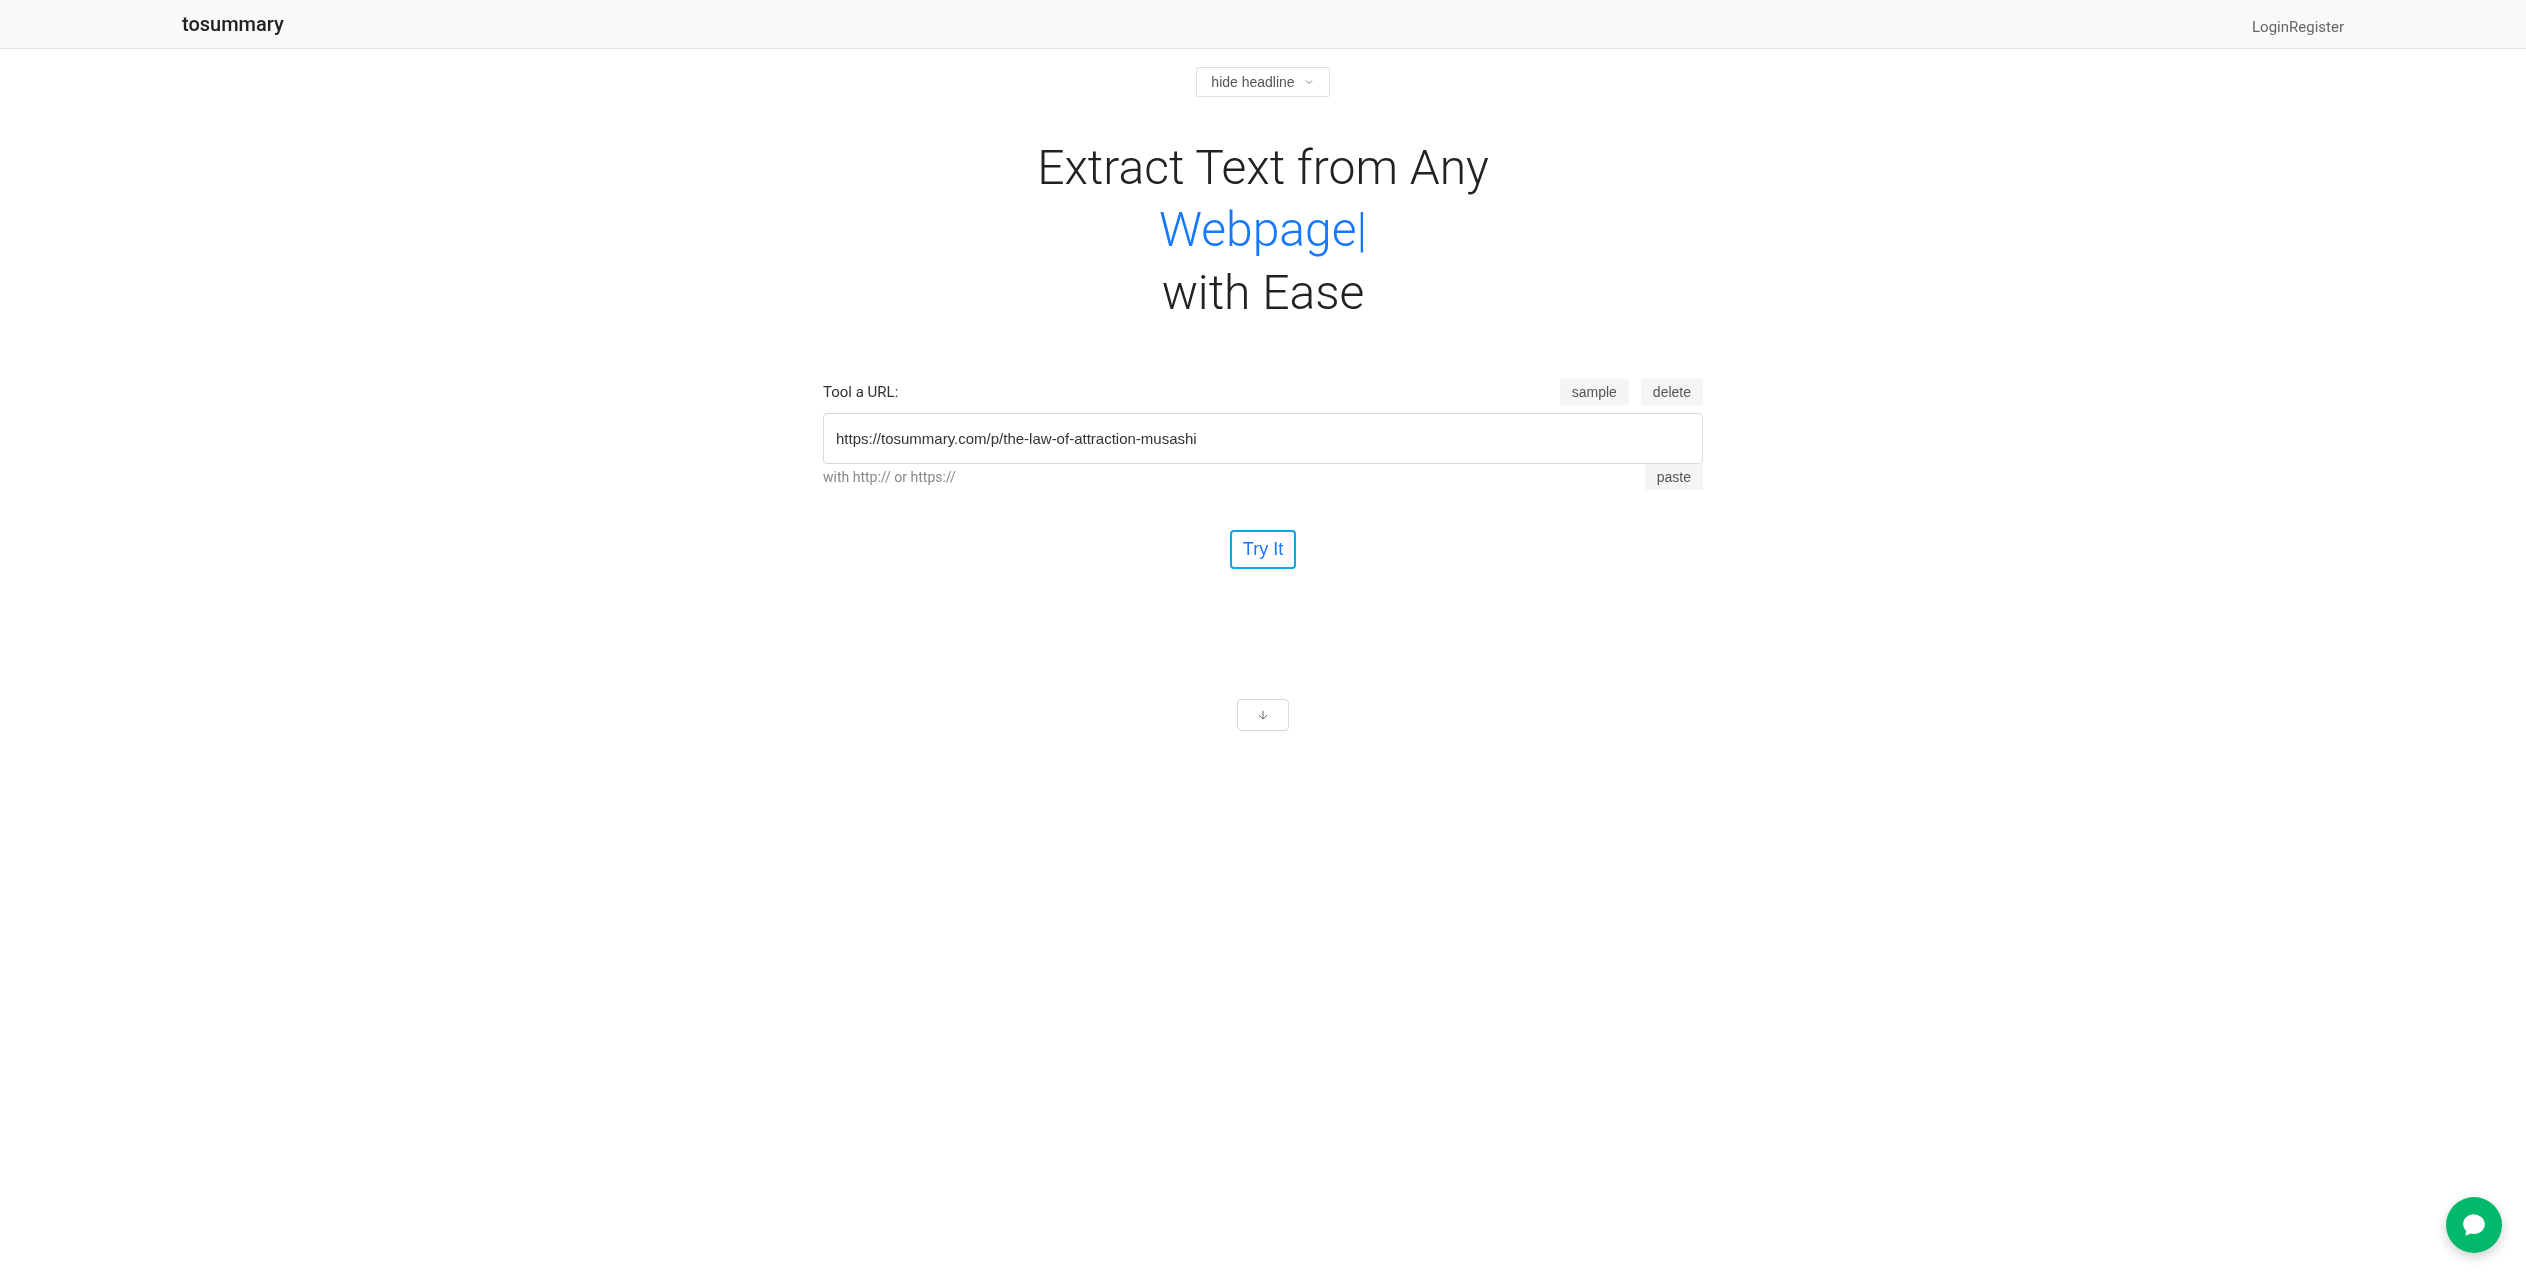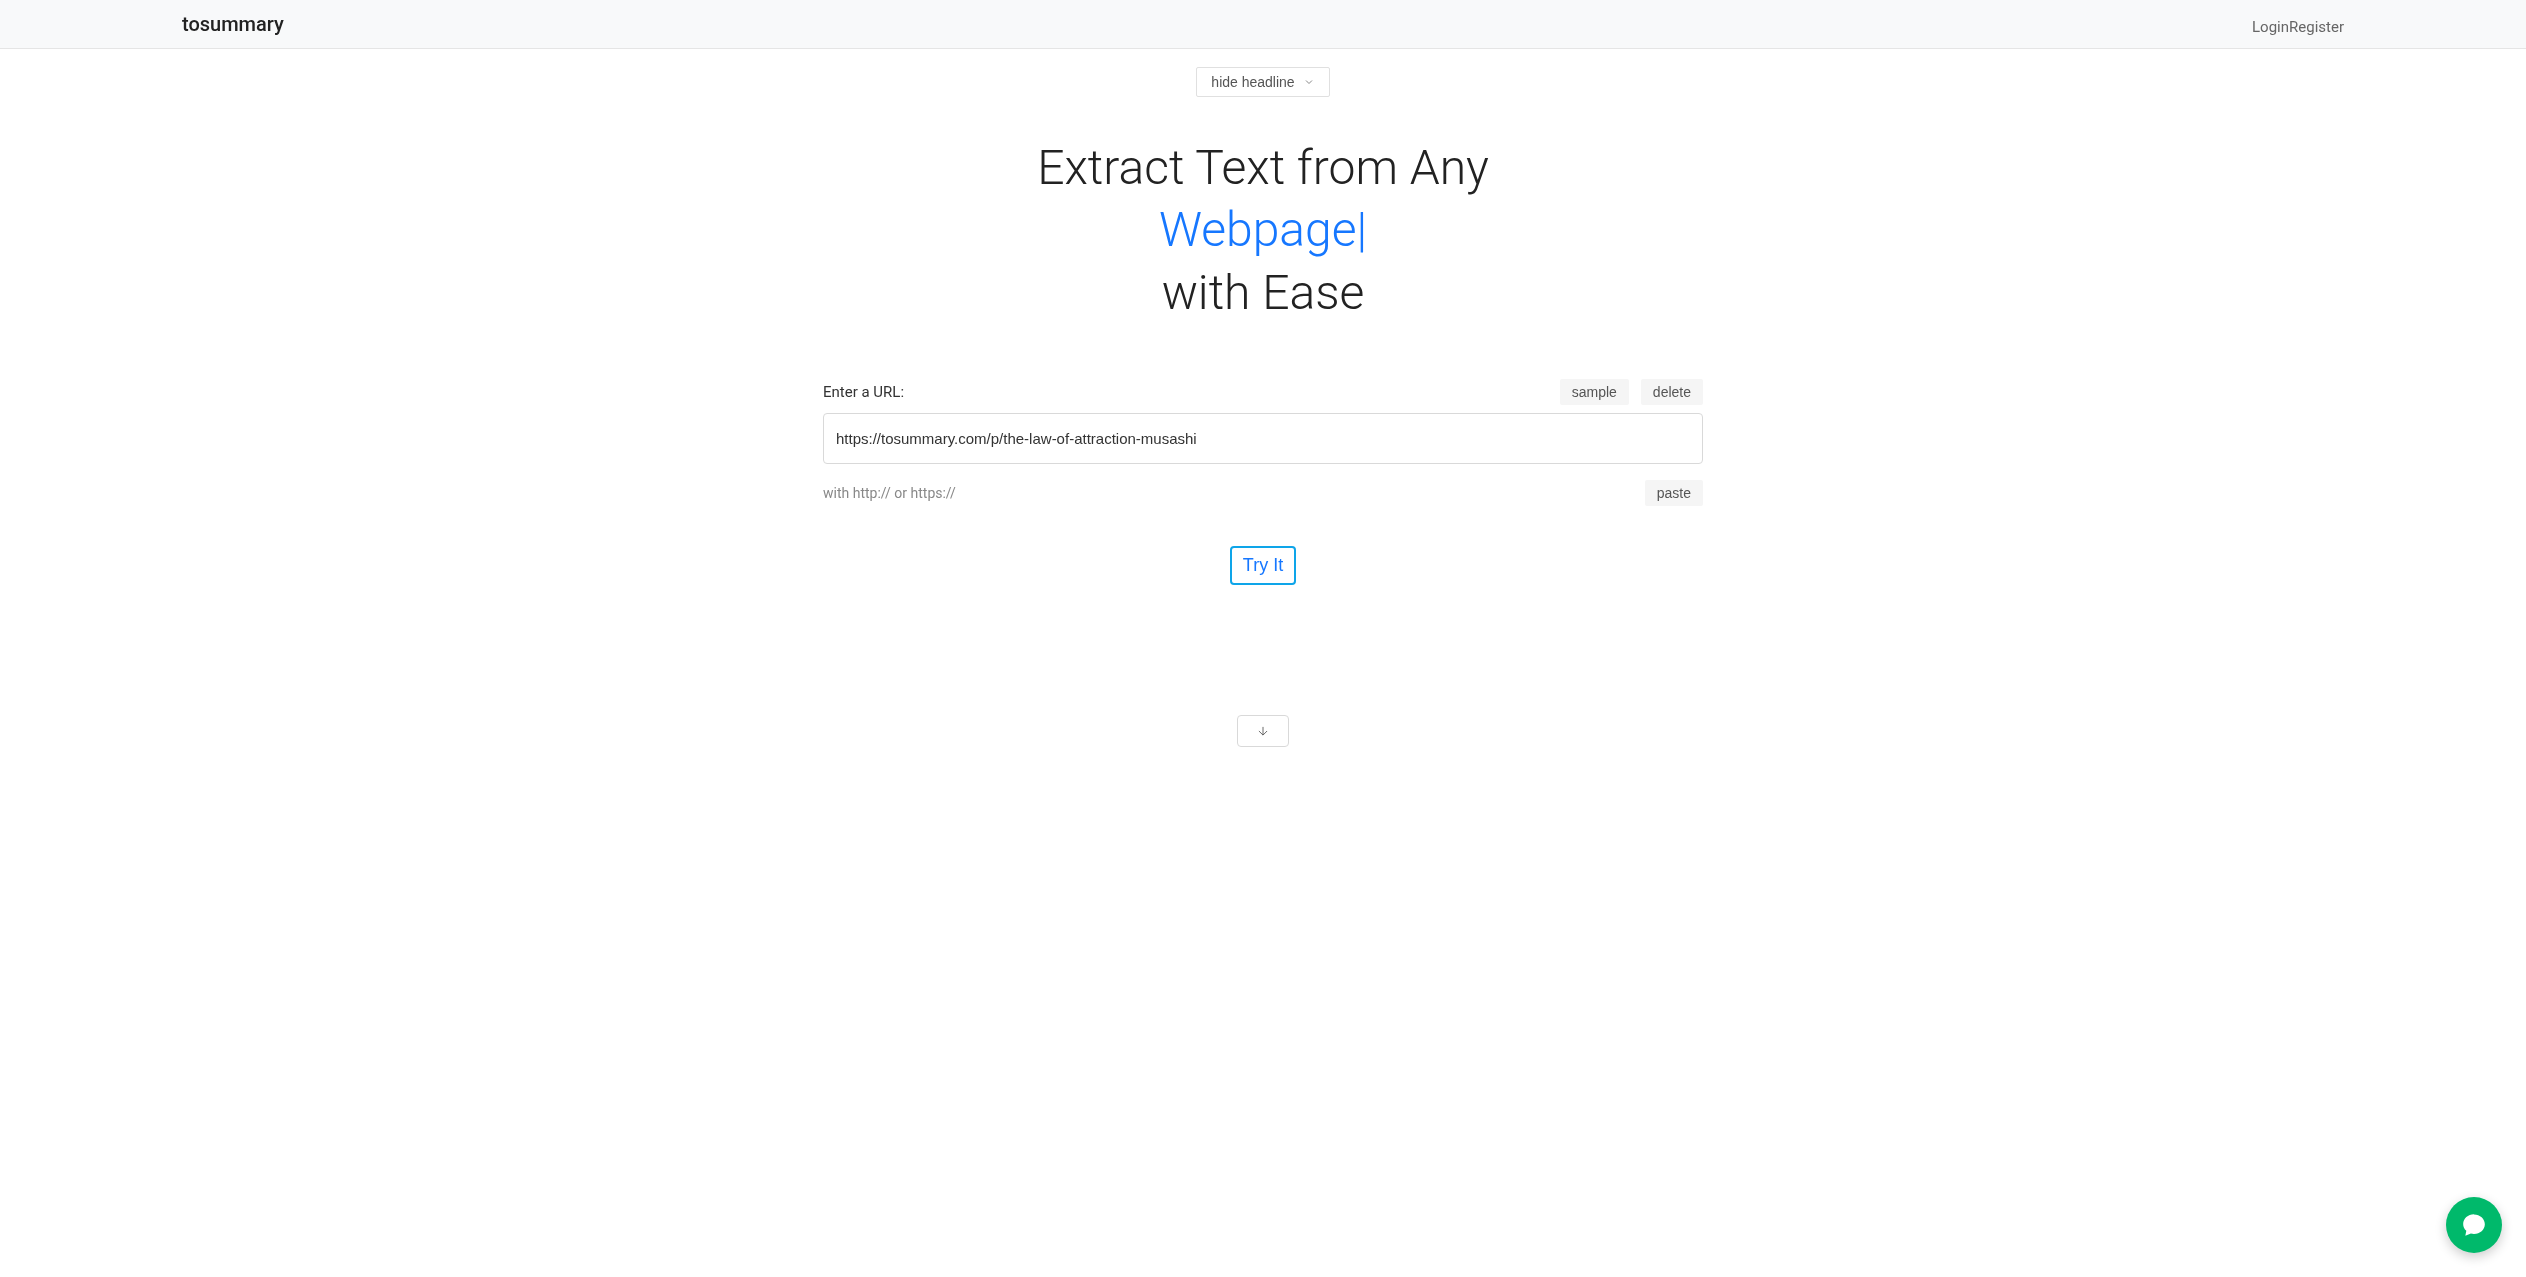--- a/index.html
+++ b/index.html
@@ -134,21 +134,21 @@
       border: 1px solid #d9d9d9;
       border-radius: 4px;
       margin-top: 8px;
       color: #333;
     }
     
     .form-row-bottom {
       display: flex;
       justify-content: space-between;
       align-items: center;
-      margin-top: 16px;
+      margin-top: 0;
     }
     
     .hint-text {
       font-size: 14px;
       color: #888;
     }
     
     .submit-wrap {
       display: flex;
       justify-content: center;
@@ -238,21 +238,21 @@
 
   <h1 class="hero-title">
     <span>Extract Text from Any</span><br>
     <span class="typed">Webpage</span><span class="cursor">|</span><br>
     <span>with Ease</span>
   </h1>
 
 
   <div class="form-area">
     <div class="form-row-top">
-      <label class="form-label">Enter a URL:</label>
+      <label class="form-label">Tool a URL:</label>
       <div class="mini-buttons">
         <button class="mini-btn">sample</button>
         <button class="mini-btn">delete</button>
       </div>
     </div>
     <input type="text" class="url-input" value="https://tosummary.com/p/the-law-of-attraction-musashi" style="">
     <div class="form-row-bottom">
       <span class="hint-text">with http:// or https://</span>
       <button class="mini-btn">paste</button>
     </div>

